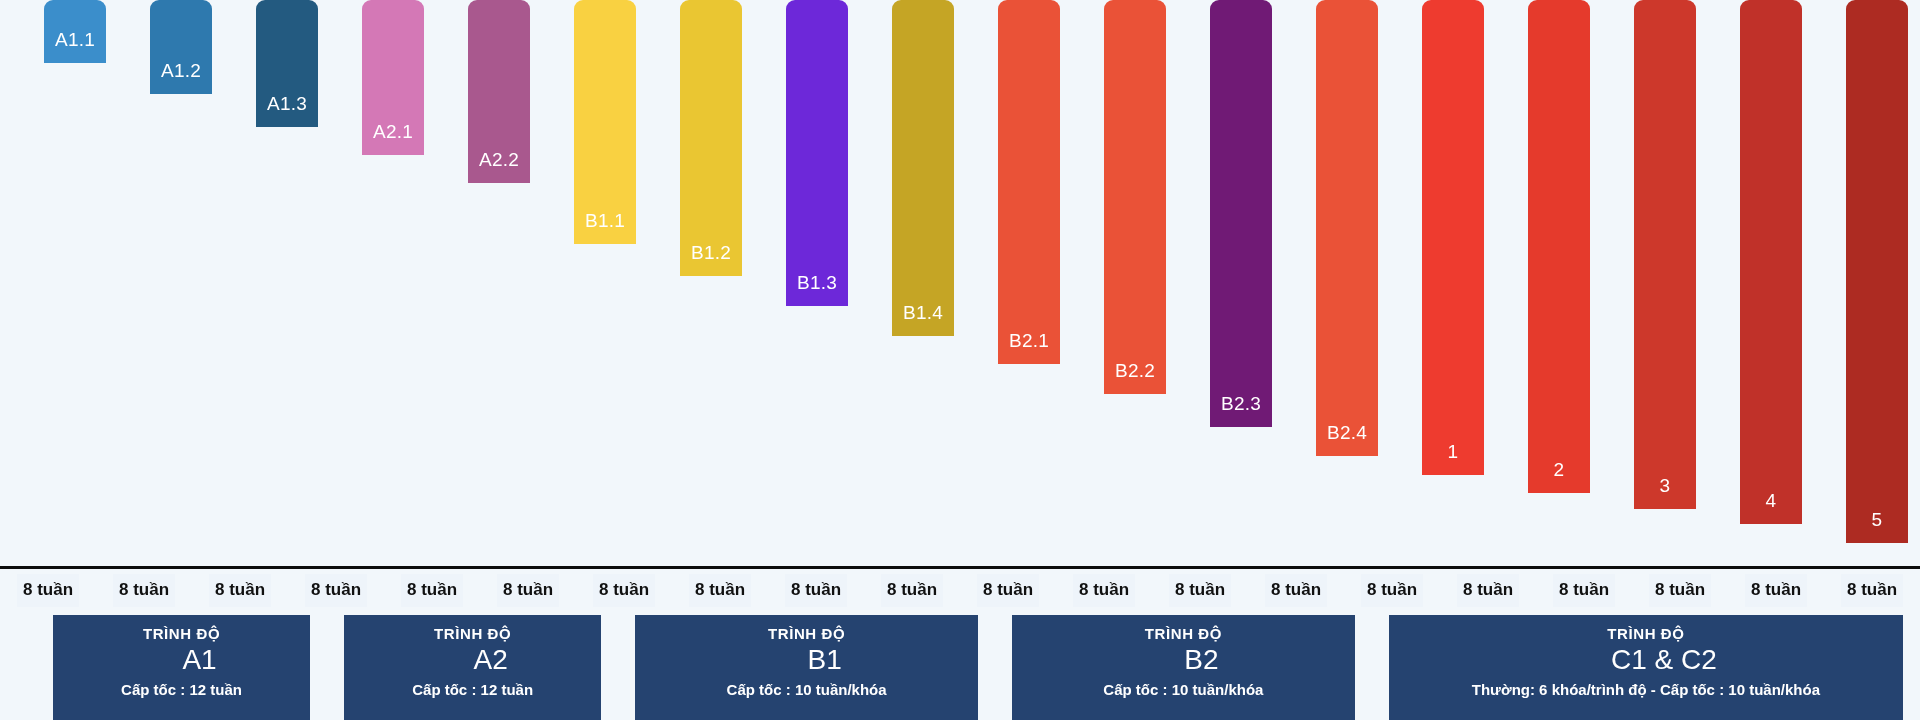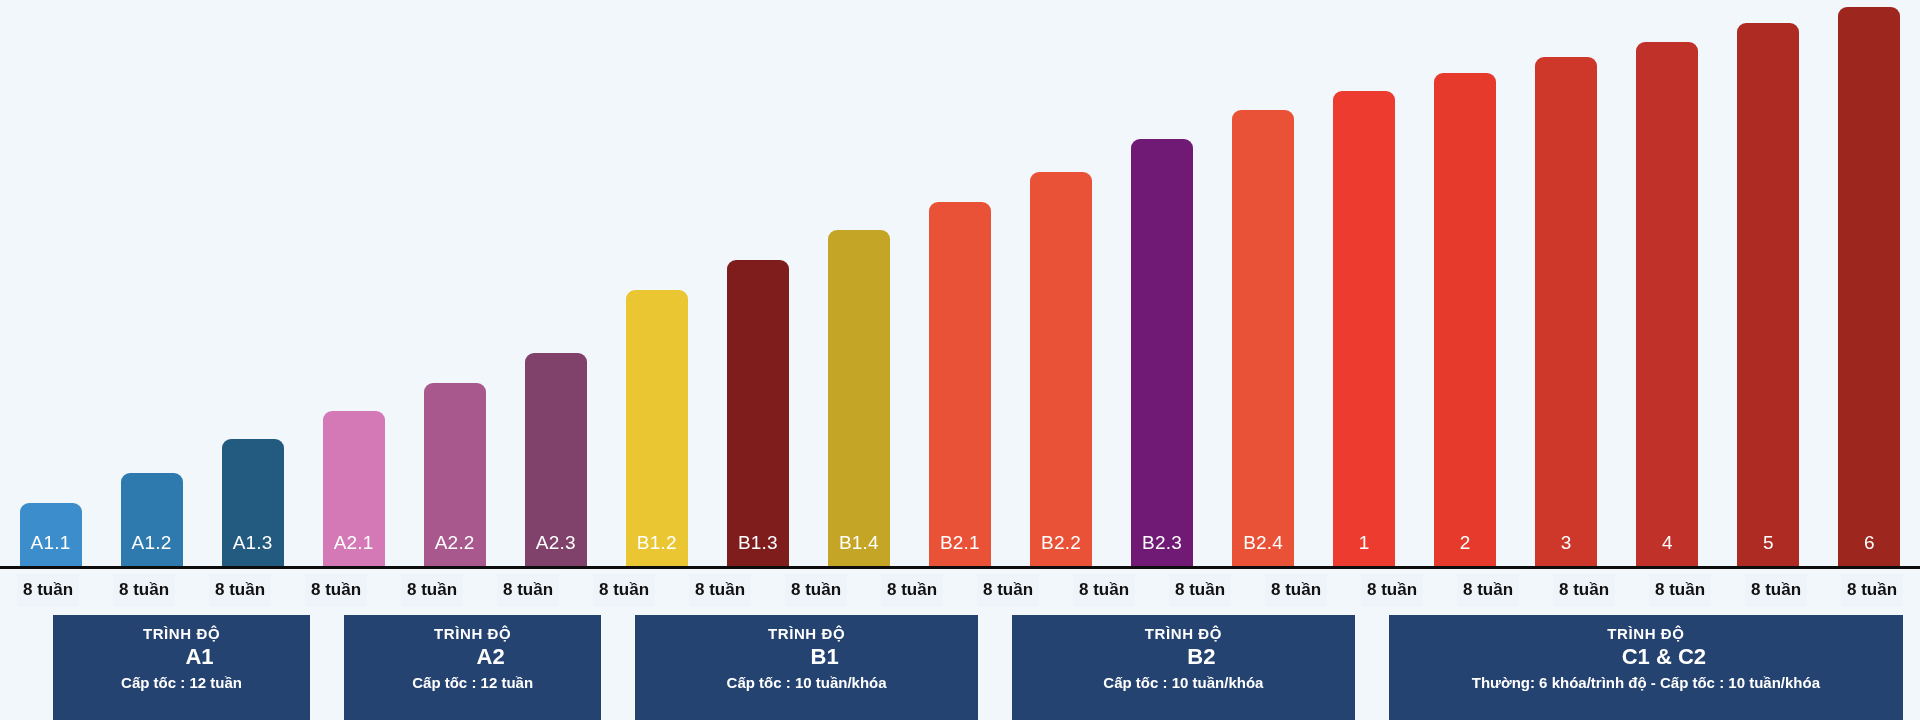--- a/index.html
+++ b/index.html
@@ -24,22 +24,22 @@
     top: 0;
     width: 1920px;
     height: 566px;
     display: flex;
     align-items: flex-end;
   }
   .bar-slot {
     position: relative;
     height: 100%;
     display: flex;
-    align-items: flex-end;
     justify-content: center;
+    padding-left: 44px;
   }
   .bar {
     position: relative;
     width: 62px;
     border-radius: 9px 9px 0 0;
     display: flex;
     align-items: flex-end;
     justify-content: center;
     box-shadow: 0 0 0 0 rgba(0,0,0,0);
   }
@@ -120,22 +120,22 @@
     overflow: hidden;
   }
   .level-eyebrow {
     font-size: 15px;
     font-weight: bold;
     letter-spacing: 0.6px;
     line-height: 1.1;
     white-space: nowrap;
   }
   .level-name {
-    font-size: 22px;
-    font-weight: 700;
+    font-size: 28px;
+    font-weight: 400;
     line-height: 1.15;
     margin-top: 1px;
     white-space: nowrap;
     margin-left: 36px;
   }
   .level-note {
     font-size: 15px;
     font-weight: bold;
     line-height: 1.1;
     margin-top: 6px;
@@ -168,31 +168,31 @@
         <div class="bar" title="A2.1" style="height: 155.035px; background: rgb(212, 120, 182);">
           <span class="bar-label">A2.1</span>
         </div>
       </div>
       <div class="bar-slot" style="flex: 1 1 0px;">
         <div class="bar" title="A2.2" style="height: 183.335px; background: rgb(169, 88, 142);">
           <span class="bar-label">A2.2</span>
         </div>
       </div>
       <div class="bar-slot" style="flex: 1 1 0px;">
-        <div class="bar" title="A2.3" style="height: 212.865px; background: rgb(128, 66, 107);">
-          <span class="bar-label">A2.3</span>
+        <div class="bar" title="B1.1" style="height: 243.626px; background: rgb(249, 209, 65);">
+          <span class="bar-label">B1.1</span>
         </div>
       </div>
       <div class="bar-slot" style="flex: 1 1 0px;">
         <div class="bar" title="B1.2" style="height: 275.617px; background: rgb(234, 198, 50);">
           <span class="bar-label">B1.2</span>
         </div>
       </div>
       <div class="bar-slot" style="flex: 1 1 0px;">
-        <div class="bar" title="B1.3" style="height: 306.378px; background: #7f1d1d;">
+        <div class="bar" title="B1.3" style="height: 306.378px; background: #6d28d9;">
           <span class="bar-label">B1.3</span>
         </div>
       </div>
       <div class="bar-slot" style="flex: 1 1 0px;">
         <div class="bar" title="B1.4" style="height: 335.909px; background: rgb(197, 165, 37);">
           <span class="bar-label">B1.4</span>
         </div>
       </div>
       <div class="bar-slot" style="flex: 1 1 0px;">
         <div class="bar" title="B2.1" style="height: 364.209px; background: rgb(234, 82, 55);">

